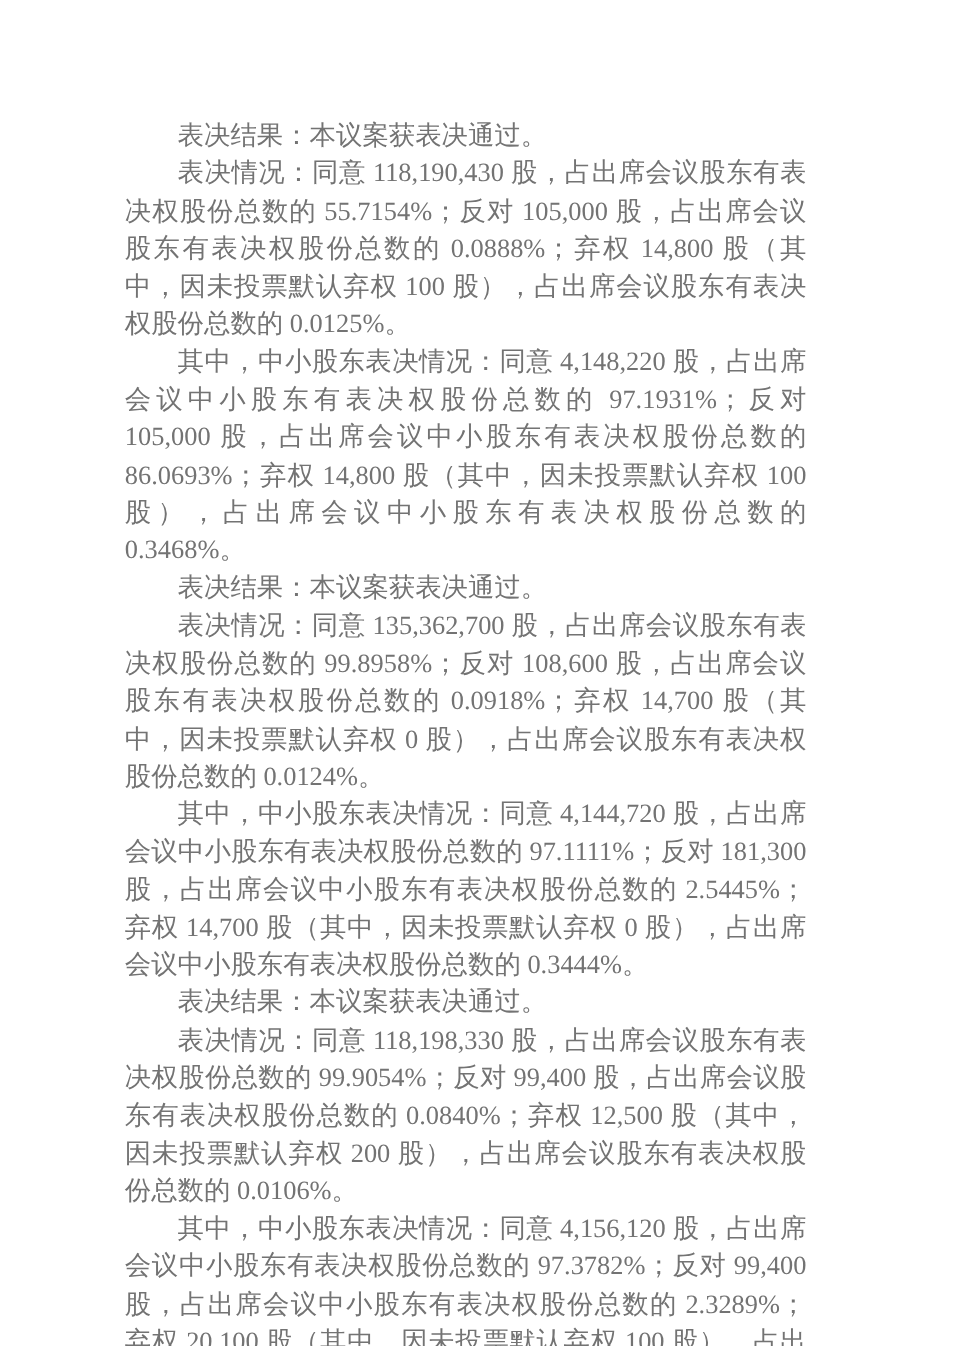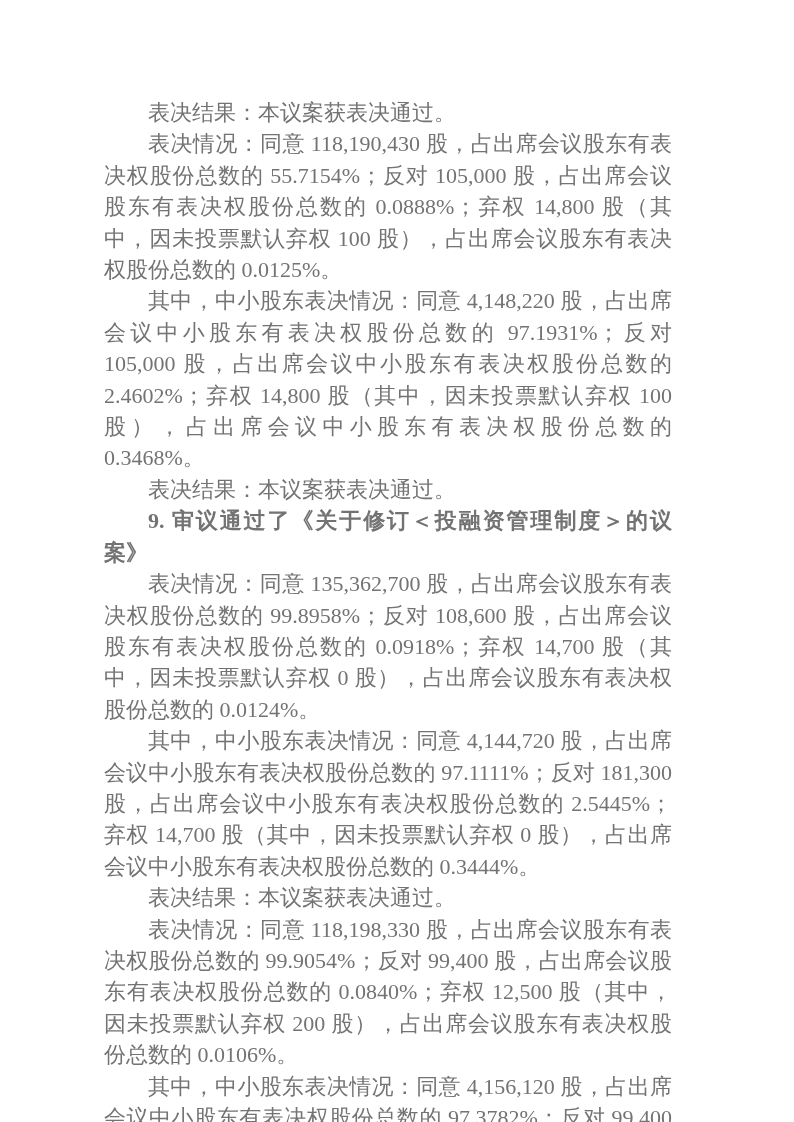--- a/index.html
+++ b/index.html
@@ -36,22 +36,21 @@
     font-family: "Liberation Serif", "DejaVu Serif", serif;
   }
 </style>
 </head>
 <body>
 
 <div class="page">
   <div class="content">
     <p class="para">表决结果：本议案获表决通过。</p>
     <p class="para">表决情况：同意 118,190,430 股，占出席会议股东有表决权股份总数的 55.7154%；反对 105,000 股，占出席会议股东有表决权股份总数的 0.0888%；弃权 14,800 股（其中，因未投票默认弃权 100 股），占出席会议股东有表决权股份总数的 0.0125%。</p>
-    <p class="para">其中，中小股东表决情况：同意 4,148,220 股，占出席会议中小股东有表决权股份总数的 97.1931%；反对 105,000 股，占出席会议中小股东有表决权股份总数的 2.4602%；弃权 14,800 股（其中，因未投票默认弃权 100 股），占出席会议中小股东有表决权股份总数的 0.3468%。</p>
+    <p class="para">其中，中小股东表决情况：同意 4,148,220 股，占出席会议中小股东有表决权股份总数的 97.1931%；反对 105,000 股，占出席会议中小股东有表决权股份总数的 86.0693%；弃权 14,800 股（其中，因未投票默认弃权 100 股），占出席会议中小股东有表决权股份总数的 0.3468%。</p>
     <p class="para">表决结果：本议案获表决通过。</p>
-    <p class="heading">9. 审议通过了《关于修订＜投融资管理制度＞的议案》</p>
     <p class="para">表决情况：同意 135,362,700 股，占出席会议股东有表决权股份总数的 99.8958%；反对 108,600 股，占出席会议股东有表决权股份总数的 0.0918%；弃权 14,700 股（其中，因未投票默认弃权 0 股），占出席会议股东有表决权股份总数的 0.0124%。</p>
     <p class="para">其中，中小股东表决情况：同意 4,144,720 股，占出席会议中小股东有表决权股份总数的 97.1111%；反对 181,300 股，占出席会议中小股东有表决权股份总数的 2.5445%；弃权 14,700 股（其中，因未投票默认弃权 0 股），占出席会议中小股东有表决权股份总数的 0.3444%。</p>
     <p class="para">表决结果：本议案获表决通过。</p>
     <p class="para">表决情况：同意 118,198,330 股，占出席会议股东有表决权股份总数的 99.9054%；反对 99,400 股，占出席会议股东有表决权股份总数的 0.0840%；弃权 12,500 股（其中，因未投票默认弃权 200 股），占出席会议股东有表决权股份总数的 0.0106%。</p>
     <p class="para">其中，中小股东表决情况：同意 4,156,120 股，占出席会议中小股东有表决权股份总数的 97.3782%；反对 99,400 股，占出席会议中小股东有表决权股份总数的 2.3289%；弃权 20,100 股（其中，因未投票默认弃权 100 股），占出席</p>
   </div>
 </div>
 
 </body></html>

